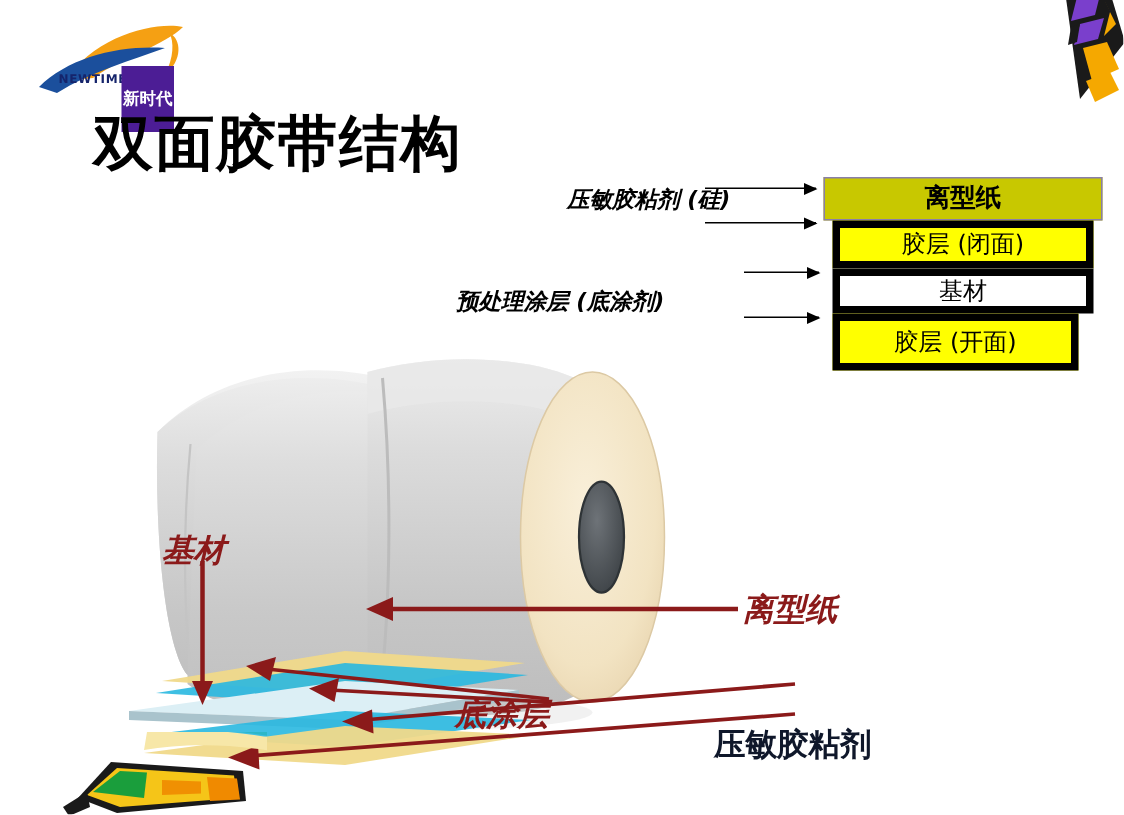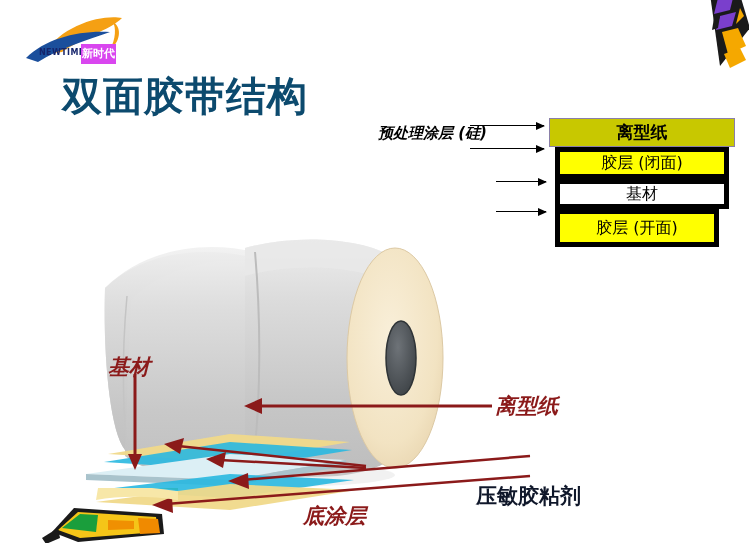--- a/index.html
+++ b/index.html
@@ -15,27 +15,27 @@
   
   .logo-box{position:absolute;left:18px;top:8px;width:112px;height:62px;}
   .logo-text{
     position:absolute;left:21px;top:40px;
     font-family:"DejaVu Sans","Liberation Sans",sans-serif;
     font-size:8px;font-weight:bold;letter-spacing:.4px;color:#15246b;
   }
   .logo-cn{
     position:absolute;left:63px;top:36px;
     font-size:11px;font-weight:bold;color:#15246b;
-    background:#d946ef;color:#fff;padding:4px 1px;line-height:12px;
+    background:#4c1d95;color:#fff;padding:16px 1px;line-height:12px;
   }
 
   
   .title{
     position:absolute;left:62px;top:72px;
-    font-size:40px;font-weight:bold;color:#0c4a6e;
+    font-size:40px;font-weight:bold;color:#000000;
     letter-spacing:1px;line-height:48px;white-space:nowrap;
   }
 
   
   .stack{position:absolute;left:549px;top:118px;width:186px;}
   .layer{
     box-sizing:border-box;
     border:5px solid #000000;
     text-align:center;
     font-size:16px;
@@ -111,24 +111,25 @@
       <path d="M32 0 L60 -6 L72 34 L42 72 Z" fill="#1a1a1a"></path>
       <path d="M40 4 L56 0 L52 16 L36 20 Z" fill="#7a3fcc"></path>
       <path d="M42 22 L58 18 L54 32 L38 36 Z" fill="#7a3fcc"></path>
       <path d="M58 6 L66 22 L58 30 L62 14 Z" fill="#f5a800"></path>
       <path d="M44 38 L60 34 L68 52 L50 60 Z" fill="#f5a800"></path>
       <path d="M46 60 L62 54 L68 66 L52 74 Z" fill="#f5a800"></path>
       <path d="M36 24 L42 22 L40 34 L34 36 Z" fill="#1a1a1a"></path>
     </g>
   </svg>
 
-  <div class="lbl-it" style="left:378px;top:124px;">预处理涂层 (硅)</div>
+  <div class="lbl-it" style="left:378px;top:124px;">压敏胶粘剂 (硅)</div>
   <div class="barrow" style="left:470px;top:125px;width:74px;"></div>
   <div class="barrow" style="left:470px;top:148px;width:74px;"></div>
 
+  <div class="lbl-it" style="left:304px;top:192px;">预处理涂层 (底涂剂)</div>
   <div class="barrow" style="left:496px;top:181px;width:50px;"></div>
   <div class="barrow" style="left:496px;top:211px;width:50px;"></div>
 
   <div class="stack">
     <div class="layer release">
       <span>离型纸</span>
     </div>
     <div class="layer adh-closed">
       <span>胶层 (闭面)</span>
     </div>
@@ -200,21 +201,21 @@
   </svg>
 
   <div class="lbl-red" style="left:108px;top:353px;">基材</div>
 
   <svg class="deco" style="left:126px;top:374px;" width="18" height="98" viewBox="0 0 18 98">
     <line x1="9" y1="0" x2="9" y2="84" stroke="#8b1a1a" stroke-width="3"></line>
     <polygon points="9,96 2,80 16,80" fill="#8b1a1a"></polygon>
   </svg>
 
   <div class="lbl-red" style="left:495px;top:392px;">离型纸</div>
-  <div class="lbl-red" style="left:303px;top:462px;margin-top:40px;">底涂层</div>
+  <div class="lbl-red" style="left:303px;top:462px;">底涂层</div>
   <div class="lbl-red2" style="left:476px;top:482px;">压敏胶粘剂</div>
 
   <svg class="deco" style="left:230px;top:390px;" width="270" height="130" viewBox="0 0 270 130">
 
     <line x1="262" y1="16" x2="28" y2="16" stroke="#8b1a1a" stroke-width="3"></line>
     <polygon points="14,16 32,8 32,24" fill="#8b1a1a"></polygon>
   </svg>
 
   <svg class="deco" style="left:130px;top:432px;" width="420" height="90" viewBox="0 0 420 90">
 

